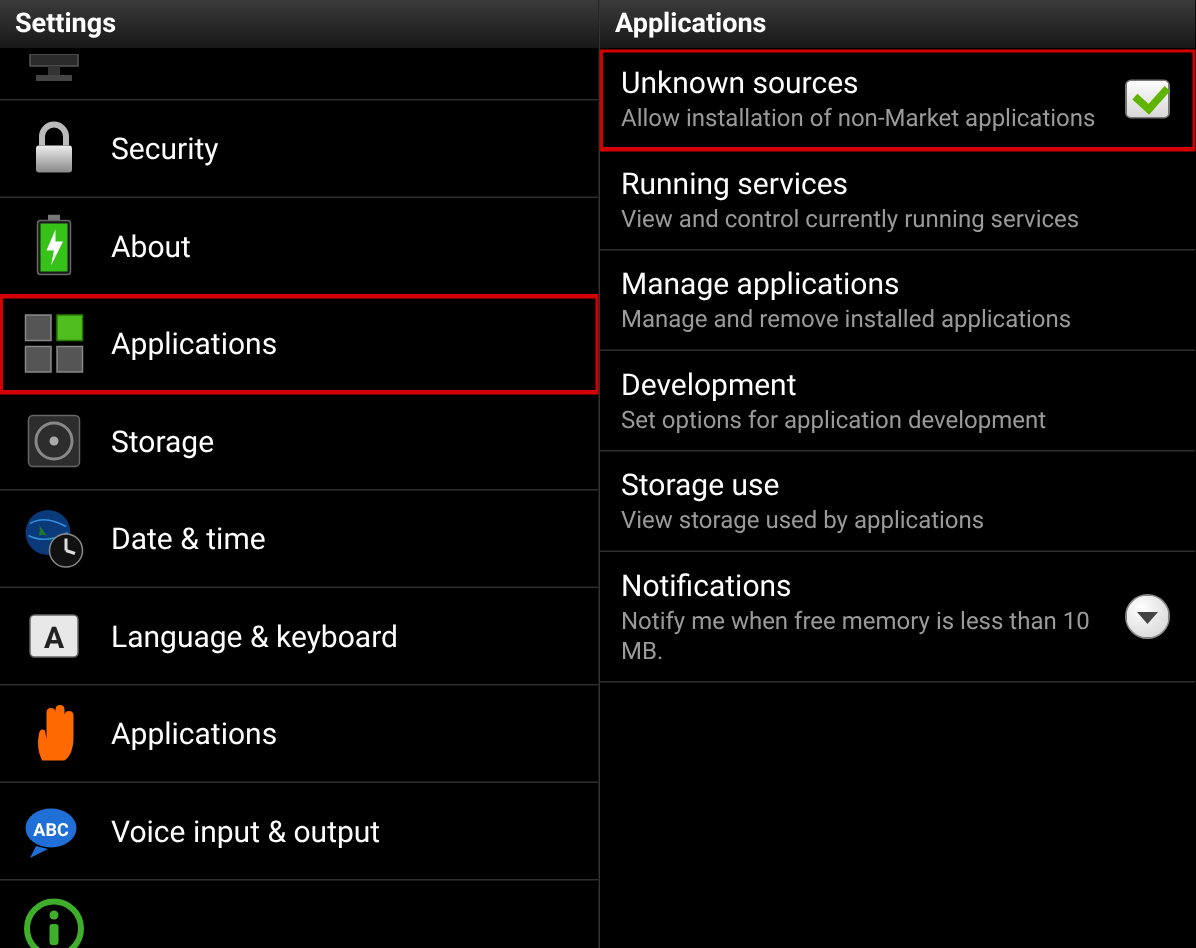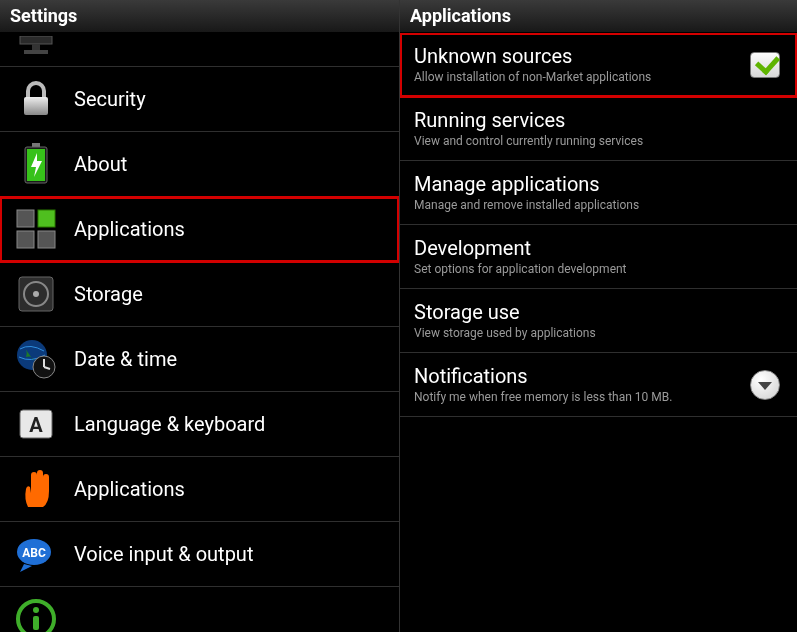--- a/index.html
+++ b/index.html
@@ -46,21 +46,21 @@
     margin-right: 16px;
     flex-shrink: 0;
   }
   .row-text { flex: 1; display: flex; flex-direction: column; }
   .row-title {
     font-size: 20px;
     color: #fff;
     font-weight: 400;
   }
   .row-sub {
-    font-size: 12px;
+    font-size: 16px;
     color: #9a9a9a;
     margin-top: 2px;
     line-height: 1.25;
   }
   .highlight {
     outline: 3px solid #d30000;
     outline-offset: -2px;
   }
   .right .row { padding: 10px 14px; min-height: 64px; }
   .control-slot {

